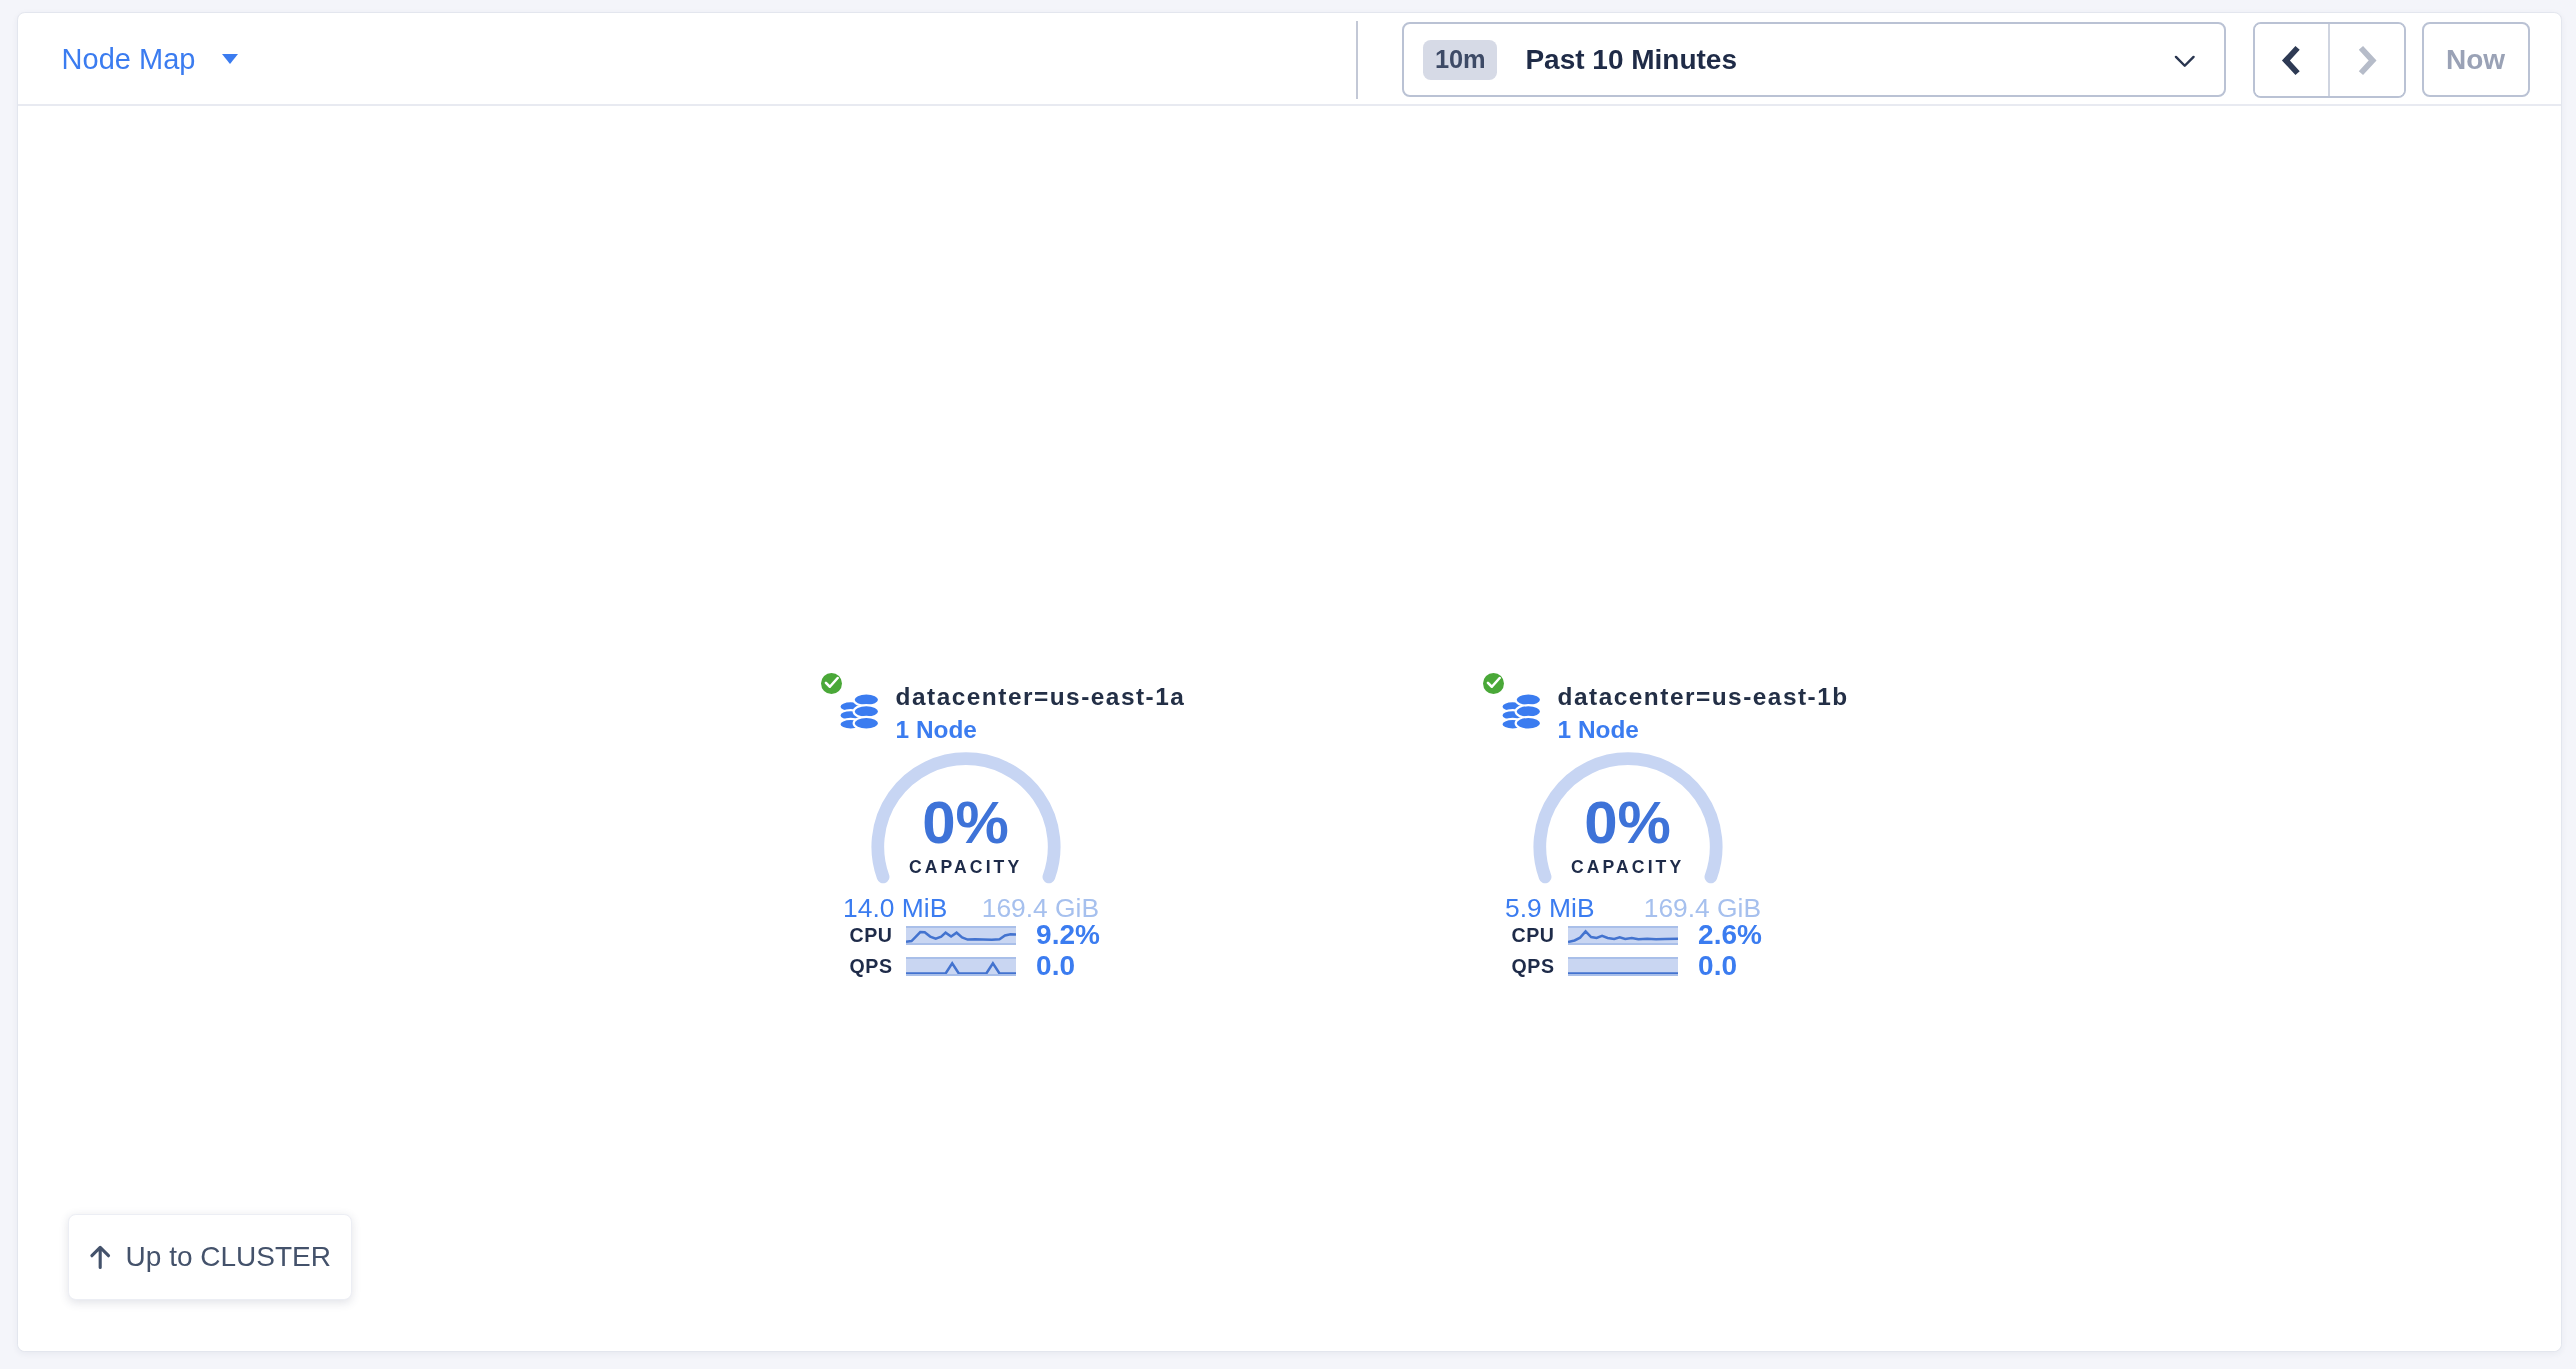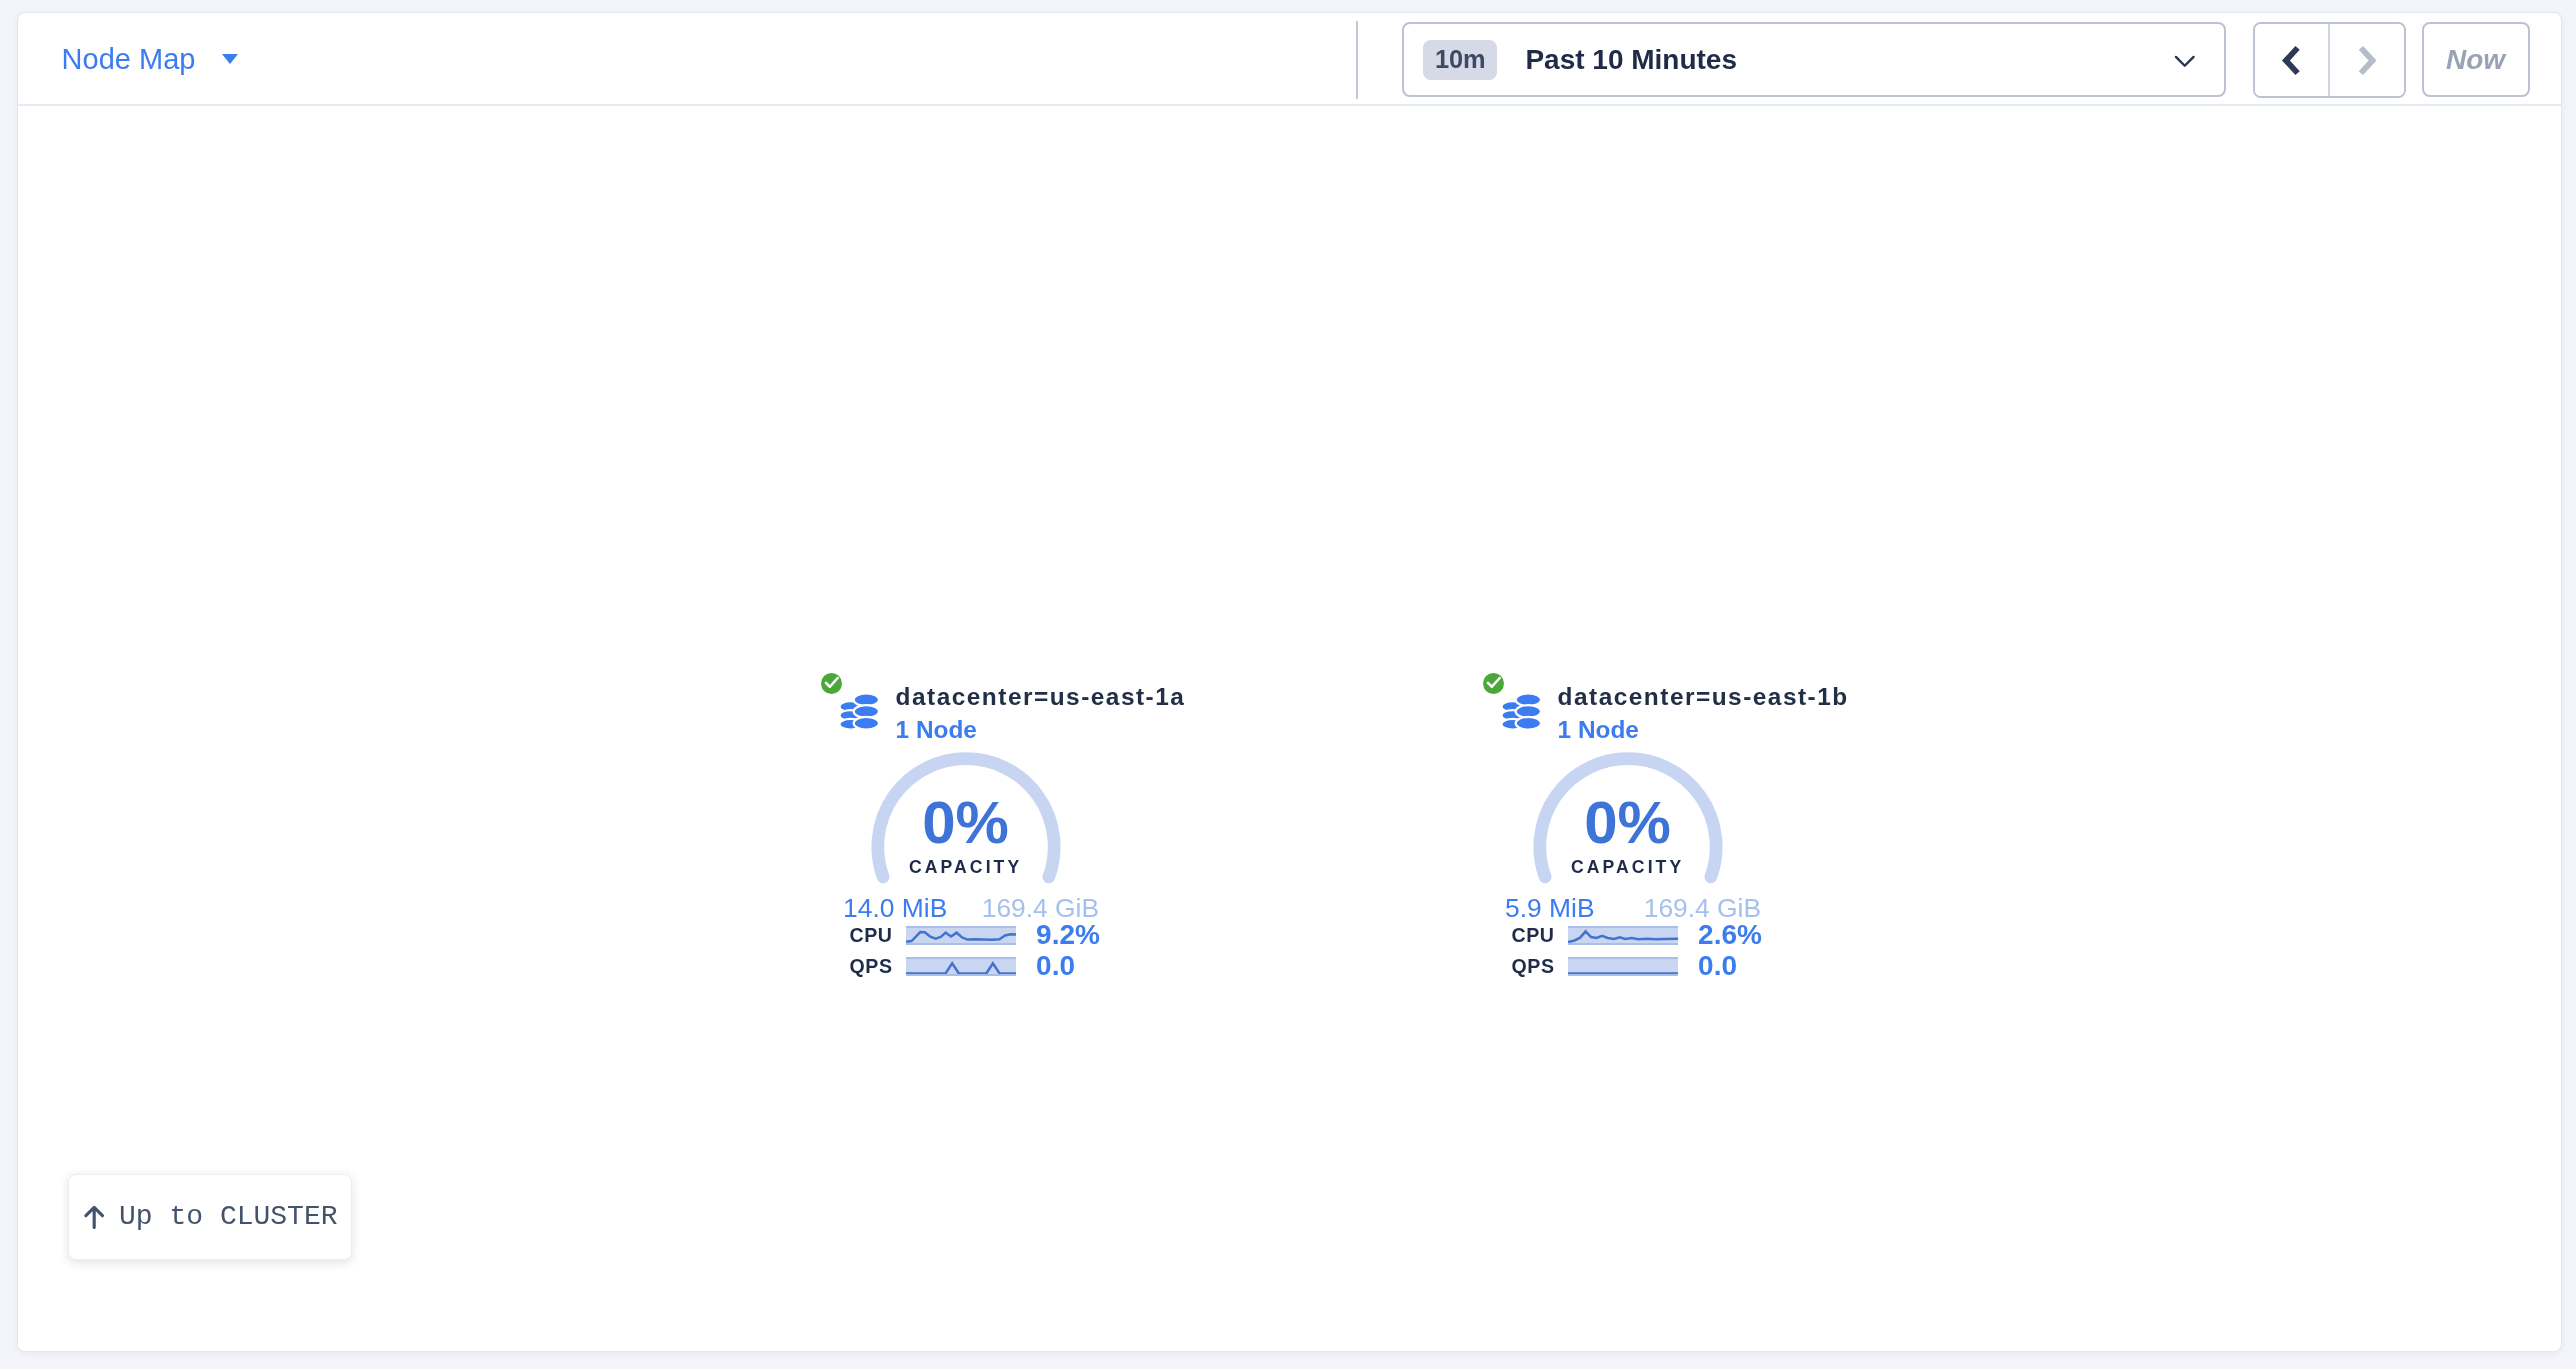--- a/index.html
+++ b/index.html
@@ -29,21 +29,21 @@
     border-radius:7.8px;display:flex;align-items:center;cursor:pointer;background:#fff;}
   .time-badge{margin-left:19.6px;min-width:59px;height:40px;padding:0 11.7px;background:#d6dae6;border-radius:7.8px;
     display:flex;align-items:center;justify-content:center;font-size:25.4px;font-weight:bold;color:#3d4a66;}
   .time-label{margin-left:28px;font-size:28px;font-weight:bold;color:#1f2b47;}
   .dd-chevron{position:absolute;right:27px;top:30px;}
   .arrow-group{position:absolute;left:2235px;top:9.8px;width:153px;height:76px;border:2px solid var(--border-gray);
     border-radius:7.8px;display:flex;background:#fff;overflow:hidden;}
   .arrow-btn{flex:1;display:flex;align-items:center;justify-content:center;background:#fff;border:none;cursor:pointer;}
   .arrow-btn.prev{border-right:2px solid #cfd4e0;}
   .now-btn{position:absolute;left:2404px;top:9.8px;width:108px;height:75px;border:2px solid var(--border-gray);
-    border-radius:7.8px;background:#fff;font-family:inherit;font-size:28px;font-weight:bold;color:var(--muted-gray);cursor:pointer;font-style:italic;}
+    border-radius:7.8px;background:#fff;font-family:inherit;font-size:28px;font-weight:bold;color:var(--muted-gray);cursor:pointer;}
   
   .map-area{position:absolute;left:0;right:0;top:95px;bottom:0;background:#fff;border-radius:0 0 7.8px 7.8px;}
   .dc-card{position:absolute;top:560px;width:333px;height:323px;cursor:pointer;}
   .dc-a{left:803px;} .dc-b{left:1465px;}
   .check{position:absolute;left:0;top:4.9px;width:21.5px;height:21.5px;border-radius:50%;background:var(--green);
     box-shadow:0 0 0 2.9px #fff;display:flex;align-items:center;justify-content:center;z-index:2;}
   .db-icon{position:absolute;left:17.6px;top:23.5px;}
   .dc-title{position:absolute;left:75px;top:15.6px;font-size:24.4px;font-weight:bold;letter-spacing:1.5px;color:#232f46;white-space:nowrap;}
   .dc-nodes{position:absolute;left:75px;top:48px;font-size:24.4px;font-weight:bold;color:var(--accent-blue);text-decoration:none;}
   .gauge{position:absolute;left:47px;top:68px;width:196px;height:207px;}
@@ -55,23 +55,23 @@
   .cap-used{color:var(--accent-blue);}
   .cap-total{color:var(--total-blue);}
   .metric-row{position:absolute;left:29px;width:293px;height:21.5px;display:flex;align-items:center;}
   .metric-row.cpu{top:257px;} .metric-row.qps{top:288px;}
   .m-label{flex:0 0 56px;font-size:19.6px;font-weight:bold;color:var(--dark-navy);letter-spacing:0.5px;}
   .m-spark{position:relative;width:110px;height:19.6px;background:var(--spark-fill);
     border-top:2px solid var(--spark-edge);border-bottom:2px solid var(--spark-edge);}
   .m-spark svg{position:absolute;inset:0;width:100%;height:100%;display:block;}
   .m-value{margin-left:20.5px;font-size:28px;font-weight:bold;color:var(--accent-blue);}
   
-  .up-btn{position:absolute;left:50px;top:1066px;width:284px;height:86px;background:#fff;border:1px solid #eceef4;
+  .up-btn{position:absolute;left:50px;top:1106px;width:284px;height:86px;background:#fff;border:1px solid #eceef4;
     border-radius:7.8px;box-shadow:0 2.9px 9.8px rgba(50,60,90,.14);display:flex;align-items:center;justify-content:center;
-    gap:13px;font-family:Liberation Mono, monospace;font-size:28px;color:var(--text-slate);cursor:pointer;}
+    gap:13px;font-family:Liberation Sans, sans-serif;font-size:28px;color:var(--text-slate);cursor:pointer;}
 </style>
 </head>
 <body>
 
 <div class="panel">
 
   <header class="topbar">
     <div class="view-selector">
       <span class="label">Node Map</span>
       <span class="caret"></span>

